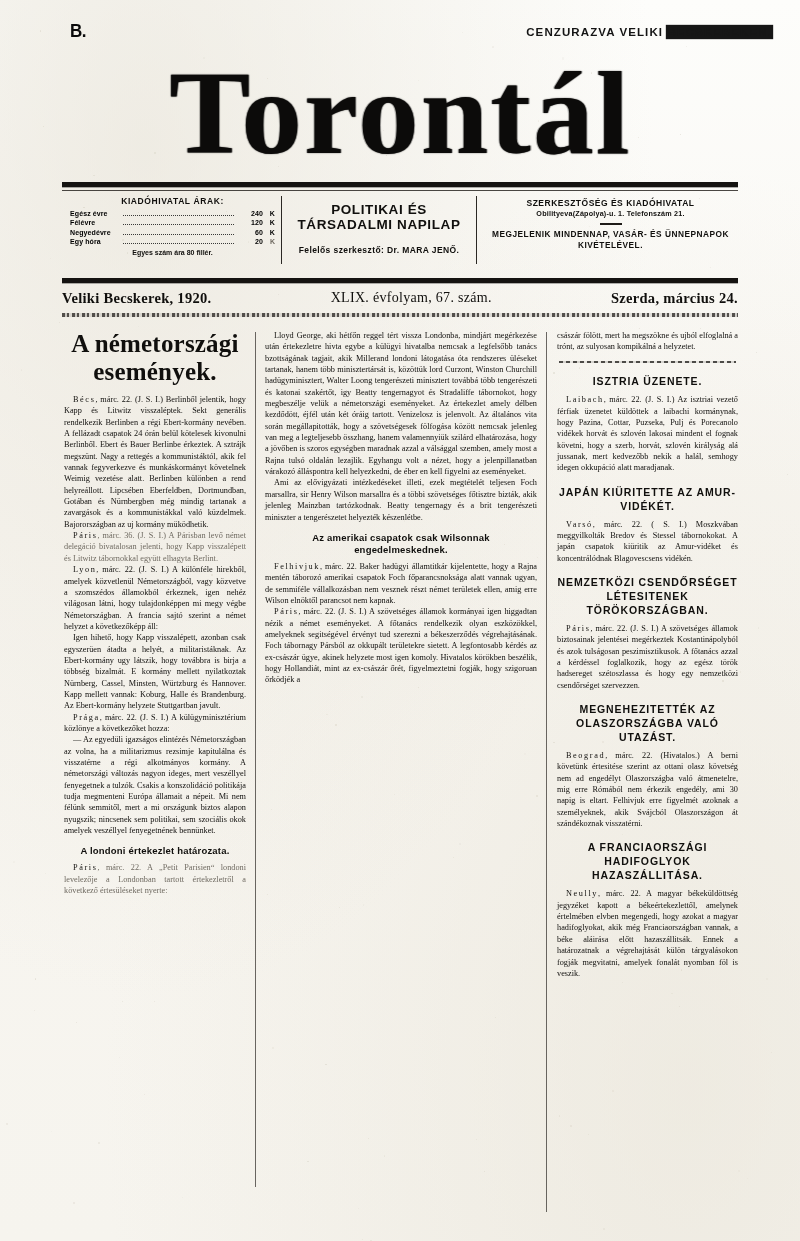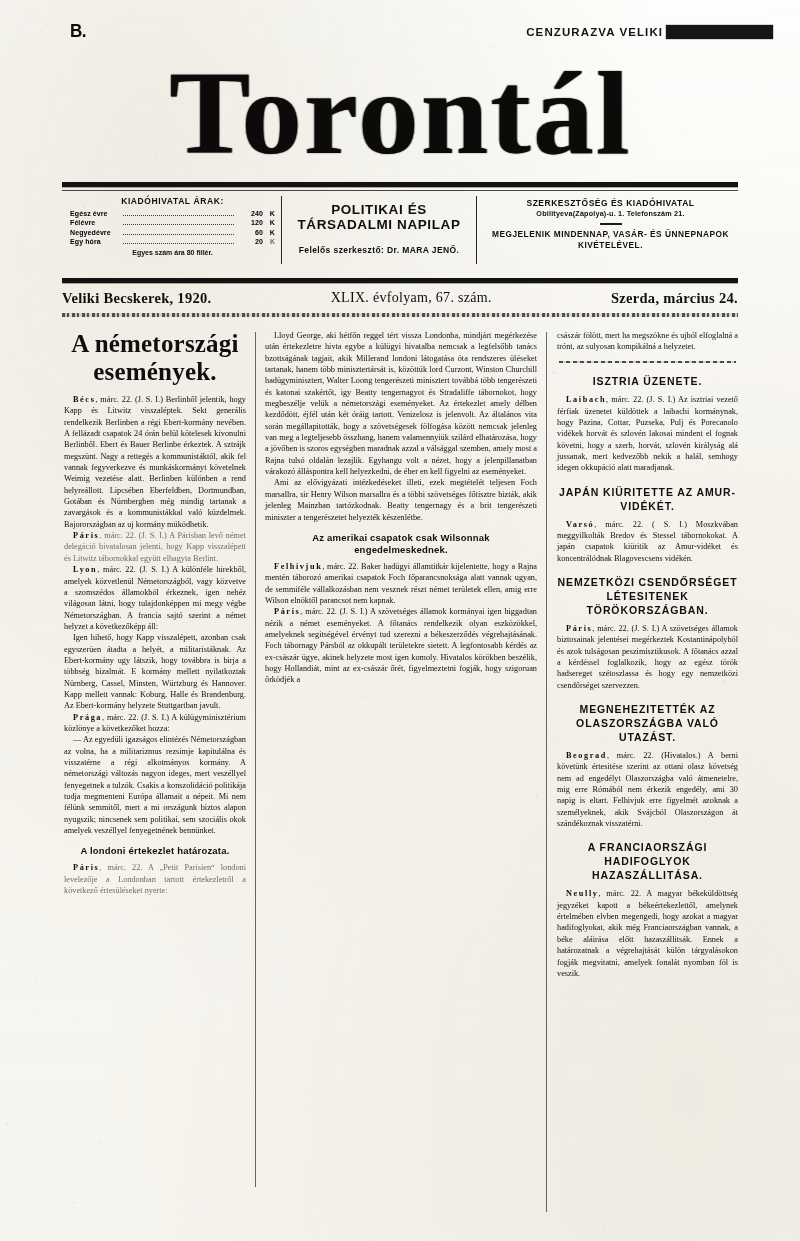--- a/index.html
+++ b/index.html
@@ -184,21 +184,21 @@
     line-height:14px;
   }
   .sepline{
     height:2.5px;margin:8px 2px 9px 2px;
     background:repeating-linear-gradient(90deg,#22201d 0 4px,rgba(34,32,29,.2) 4px 7px,#22201d 7px 11px,rgba(34,32,29,.1) 11px 14px);
     opacity:.8;
   }
   p.body{margin:0 0 0 0;text-indent:9px;}
   p.body.first{text-indent:9px;}
   .city{
-    font-weight:bold;
+    font-weight:normal;
     letter-spacing:1.6px;
   }
   
   .ink{font-weight:bold;letter-spacing:.1px;color:#000;}
   .faded{color:#6f6a61;}
 </style>
 </head>
 <body>
 
 <div class="paper">
@@ -440,21 +440,21 @@
 
   <div class="rule-wavy" style="top:313px"></div>
 
   <div class="columns">
 
     <div class="col col1">
       <h1 class="headline">A németországi események.</h1>
 
       <p class="body first"><span class="city">Bécs</span><span>, márc. 22. (J. S. I.) Berlinből jelentik, hogy Kapp és Litwitz visszaléptek. Sekt generális rendelkezik Berlinben a régi Ebert-kormány nevében. A fellázadt csapatok 24 órán belül kötelesek kivonulni Berlinből. Ebert és Bauer Berlinbe érkeztek. A sztrájk megszünt. Nagy a rettegés a kommunistáktól, akik fel vannak fegyverkezve és munkáskormányt követelnek Weimig vezetése alatt. Berlinben különben a rend helyreállott. Lipcsében Eberfeldben, Dortmundban, Gotában és Nürnbergben még mindig tartanak a zavargások és a kommunistákkal való küzdelmek. Bajorországban az uj kormány müködhetik.</span></p>
 
-      <p class="body"><span class="city">Páris</span><span class="faded">, márc. 22. (J. S. I.) A Párisban levő német delegáció bivatalosan jelenti, hogy Kapp visszalépett és Litwitz tábornokkal együtt elhagyta Berlint.</span></p>
+      <p class="body"><span class="city">Páris</span><span class="faded">, márc. 36. (J. S. I.) A Párisban levő német delegáció bivatalosan jelenti, hogy Kapp visszalépett és Litwitz tábornokkal együtt elhagyta Berlint.</span></p>
 
       <p class="body"><span class="city">Lyon</span><span>, márc. 22. (J. S. I.) A különféle hirekből, amelyek közvetlenül Németországból, vagy közvetve a szomszédos államokból érkeznek, igen nehéz világosan látni, hogy tulajdonképpen mi megy végbe Németországban. A francia sajtó szerint a német helyzet a következőképp áll:</span></p>
 
       <p class="body"><span>Igen hihető, hogy Kapp visszalépett, azonban csak egyszerüen átadta a helyét, a militaristáknak. Az Ebert-kormány ugy látszik, hogy továbbra is birja a többség bizalmát. E kormány mellett nyilatkoztak Nürnberg, Cassel, Minsten, Würtzburg és Hannover. Kapp mellett vannak: Koburg, Halle és Brandenburg. Az Ebert-kormány helyzete Stuttgartban javult.</span></p>
 
       <p class="body"><span class="city">Prága</span><span>, márc. 22. (J. S. I.) A külügyminisztérium közlönye a következőket hozza:</span></p>
 
       <p class="body"><span>— Az egyedüli igazságos elintézés Németországban az volna, ha a militarizmus rezsimje kapitulálna és visszatérne a régi alkotmányos kormány. A németországi változás nagyon ideges, mert veszéllyel fenyegetnek a tulzók. Csakis a konszolidáció politikája tudja megmenteni Európa államait a népeit. Mi nem félünk semmitől, mert a mi országunk biztos alapon nyugszik; nincsenek sem politikai, sem szociális okok amelyek veszéllyel fenyegetnének bennünket.</span></p>
 
       <div class="subhead">A londoni értekezlet határozata.</div>

